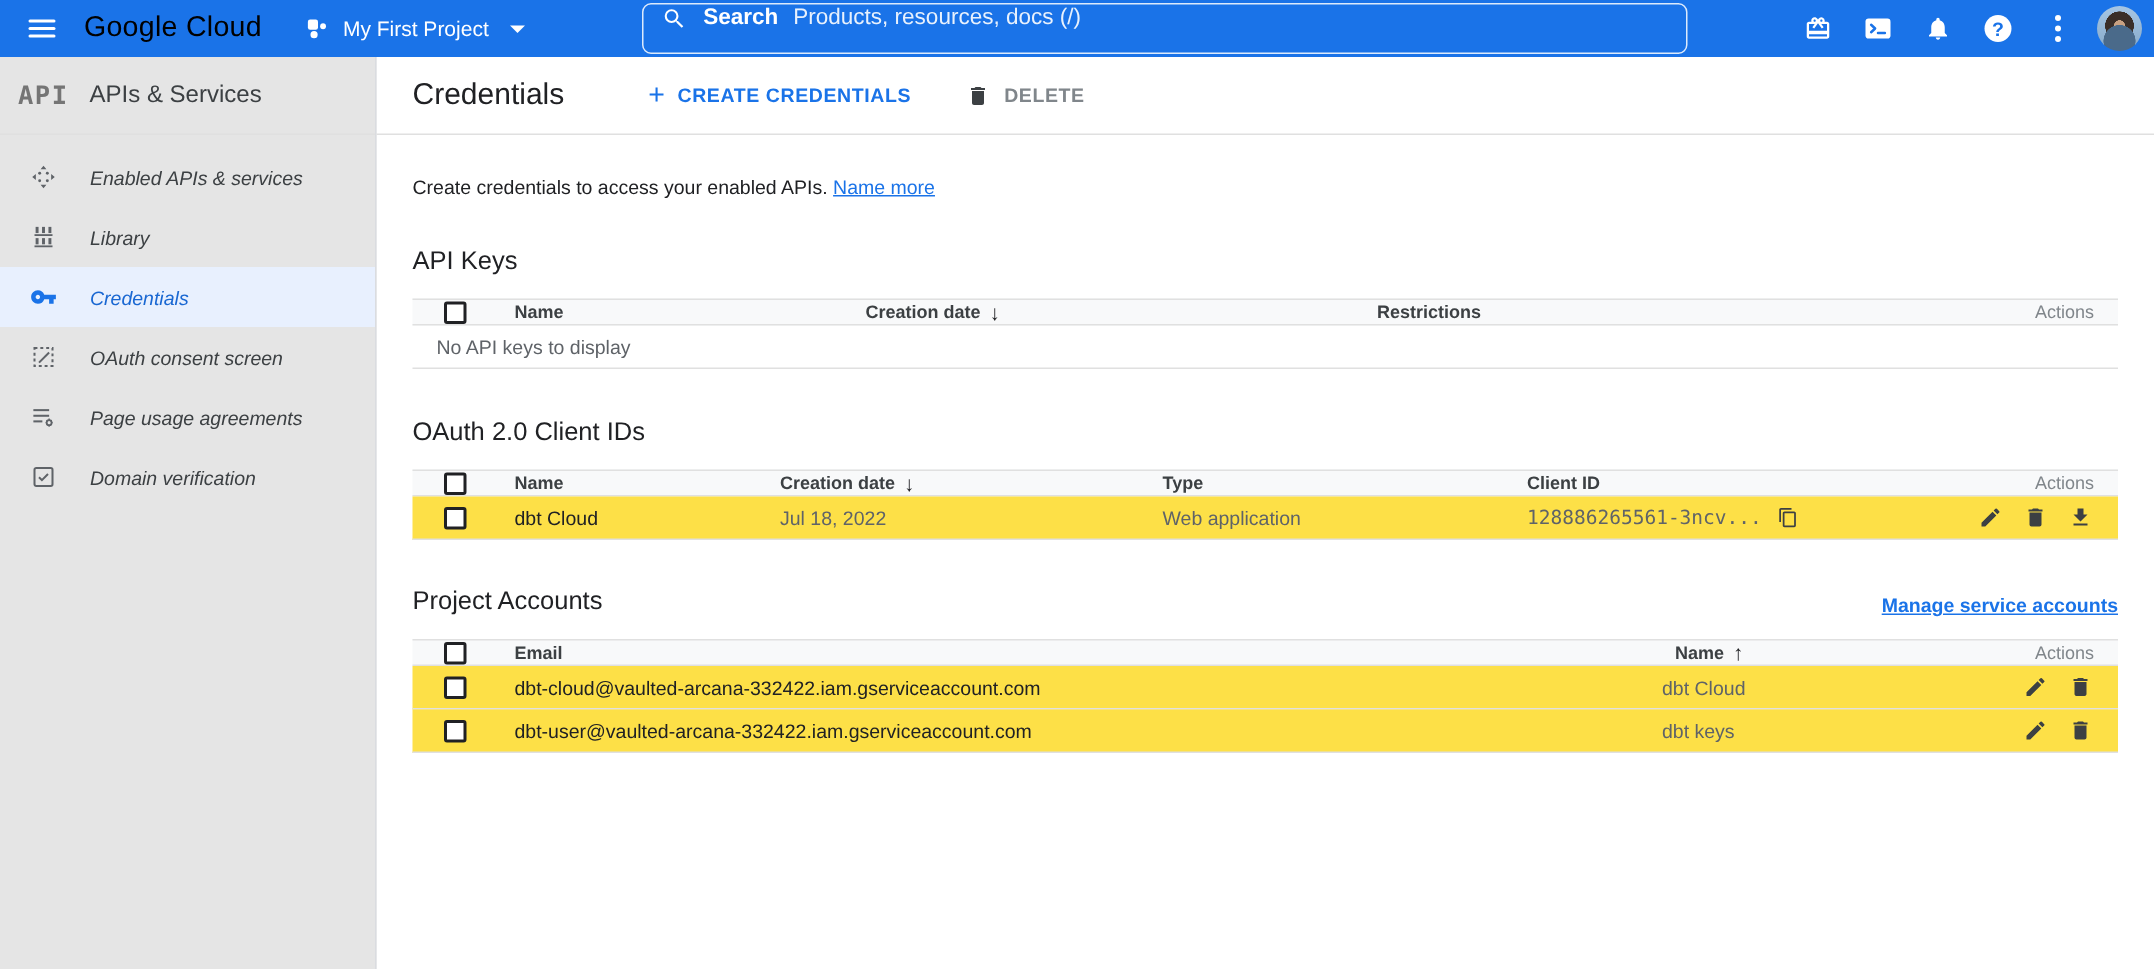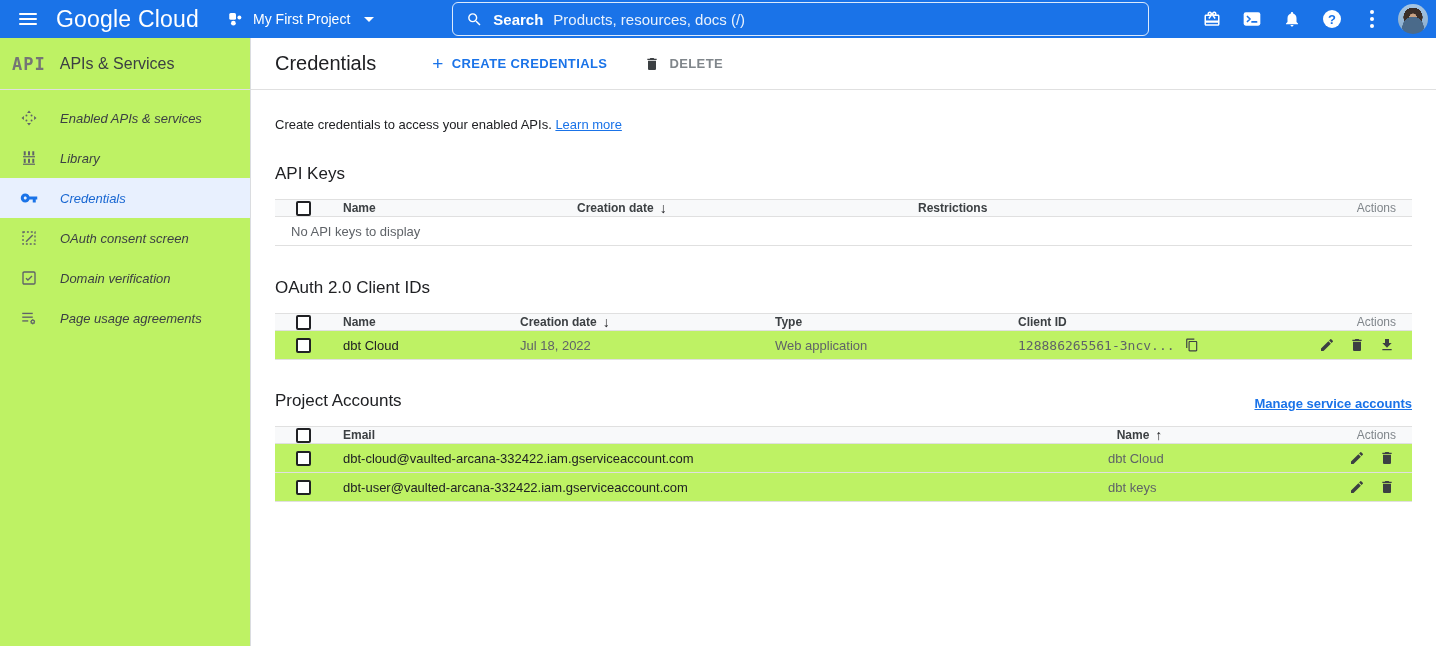--- a/index.html
+++ b/index.html
@@ -4,46 +4,46 @@
 <style>
   * { margin:0; padding:0; box-sizing:border-box; }
   html,body { width:1436px; height:646px; overflow:hidden; background:#fff;
     font-family:"Liberation Sans", sans-serif; color:#202124; }
 
   
   .topbar { height:38px; background:#1a73e8; display:flex; align-items:center; }
   .hamburger { width:56px; height:38px; display:flex; flex-direction:column; justify-content:center;
     align-items:center; gap:3px; cursor:pointer; }
   .hamburger span { display:block; width:18px; height:2px; background:#fff; border-radius:1px; }
-  .gc-logo { color:#ffffff; font-size:23px; letter-spacing:.2px; margin-right:22px; white-space:nowrap; }
+  .gc-logo { color:#000000; font-size:19px; letter-spacing:.2px; margin-right:22px; white-space:nowrap; }
   .project-btn { display:flex; align-items:center; gap:8px; color:#fff; font-size:14px; cursor:pointer;
     padding:4px 6px; white-space:nowrap; }
   .caret-down { width:0; height:0; border-left:5px solid transparent; border-right:5px solid transparent;
     border-top:5px solid #fff; margin-left:6px; }
   .searchbox { margin-left:72px; width:697px; height:34px; border:1px solid rgba(255,255,255,.85);
-    border-radius:6px; display:flex; align-items:center; padding:0 12px; gap:10px; }
+    border-radius:6px; display:flex; align-items:flex-start; padding:0 12px; gap:10px; }
   .searchbox .s-label { color:#fff; font-size:15px; font-weight:bold; }
   .searchbox input { flex:1; background:transparent; border:none; outline:none; color:#fff; font-size:15px;
     font-family:"Liberation Sans", sans-serif; }
   .searchbox input::placeholder { color:rgba(255,255,255,.9); opacity:1; }
   .topbar-right { margin-left:auto; display:flex; align-items:center; padding-right:8px; }
   .tb-icon { width:40px; height:38px; display:flex; align-items:center; justify-content:center; cursor:pointer; }
   .help-circle { width:18px; height:18px; border-radius:50%; background:#fff; color:#1a73e8;
     font-size:13px; font-weight:bold; display:flex; align-items:center; justify-content:center; }
   .dots-v { display:flex; flex-direction:column; gap:3px; }
   .dots-v i { width:4px; height:4px; border-radius:50%; background:#fff; }
   .avatar { width:30px; height:30px; border-radius:50%; margin-left:6px; cursor:pointer;
     background:
       radial-gradient(circle at 50% 78%, #4a6a8a 0 38%, transparent 39%),
       radial-gradient(circle at 50% 44%, #c8a182 0 16%, #3a2e28 17% 42%, transparent 43%),
       linear-gradient(#a6c6e4, #86a9c9); }
 
   
   .shell { display:flex; height:608px; }
-  .sidebar { width:251px; border-right:1px solid #dadce0; background:#bef264; flex:0 0 251px; }
+  .sidebar { width:251px; border-right:1px solid #dadce0; background:#e5e5e5; flex:0 0 251px; }
   .sb-head { height:52px; display:flex; align-items:center; padding-left:12px; gap:14px;
     border-bottom:1px solid #e0e0e0; }
   .sb-logo { font-family:"DejaVu Sans Mono", monospace; font-weight:bold; font-size:17px; color:#757575;
     letter-spacing:1px; }
   .sb-title { font-size:16px; color:#3c4043; }
   .sb-list { padding-top:8px; }
   .sb-item { height:40px; display:flex; align-items:center; padding-left:20px; gap:22px;
     font-size:13px; color:#3c4043; cursor:pointer;font-style:italic; }
   .sb-item.active { background:#e8f0fe; color:#1967d2; }
   .sb-ic { width:18px; height:18px; display:flex; align-items:center; justify-content:center; }
@@ -66,21 +66,21 @@
   .section-h { margin-top:32px; font-size:17px; font-weight:normal; color:#202124; }
   .section-h-row { margin-top:31px; display:flex; align-items:flex-end; justify-content:space-between; }
   .section-h-row .section-h { margin-top:0; }
   .manage-link { font-size:13px;font-weight:bold; }
 
   
   .tbl { margin-top:15px; width:100%; }
   .tr { display:flex; align-items:center; border-bottom:1px solid #e0e0e0; }
   .tr.head { height:18px; background:#f8f9fa; border-top:1px solid #e0e0e0; font-size:12px;
     font-weight:bold; color:#3c4043; }
-  .tr.row { height:29px; font-size:13px; background:#bef264; }
+  .tr.row { height:29px; font-size:13px; background:#fde047; }
   .cell { display:flex; align-items:center; }
   .c-check { flex:0 0 68px; padding-left:21px; }
   .checkbox { width:15px; height:15px; border:2px solid #202124; border-radius:2px; background:#fff; cursor:pointer; }
   .tr.head .checkbox { border-color:#202124; }
   .c-actions { margin-left:auto; flex:0 0 auto; justify-content:flex-end; padding-right:16px; gap:12px; }
   .tr.head .c-actions { color:#80868b; font-weight:normal; font-size:12px; }
   .sort-arrow { margin-left:6px; font-size:14px; font-weight:bold; color:#202124; cursor:pointer; }
   .gray { color:#5f6368; }
   .empty-row { height:29px; display:flex; align-items:center; padding-left:16px; font-size:13px;
     color:#5f6368; border-bottom:1px solid #e0e0e0; }
@@ -207,37 +207,37 @@
           <svg viewBox="0 0 24 24">
             <rect x="4" y="4" width="16" height="16" fill="none" stroke="#5f6368" stroke-width="1.8" stroke-dasharray="2.6 2.6"></rect>
             <path d="M8 17L17 8" stroke="#5f6368" stroke-width="1.8" fill="none"></path>
           </svg>
         </span>
         <span>OAuth consent screen</span>
       </div>
       <div class="sb-item">
         <span class="sb-ic">
           <svg viewBox="0 0 24 24">
-            <rect x="4" y="4" width="16" height="16" rx="1.5" fill="none" stroke="#5f6368" stroke-width="1.8"></rect>
-            <path d="M8 12.2l2.6 2.6 5.4-5.4" fill="none" stroke="#5f6368" stroke-width="1.8"></path>
-          </svg>
-        </span>
-        <span>Domain verification</span>
-      </div>
-      <div class="sb-item">
-        <span class="sb-ic">
-          <svg viewBox="0 0 24 24">
             <rect x="3" y="5" width="14" height="1.8"></rect>
               <rect x="3" y="10" width="14" height="1.8"></rect>
               <rect x="3" y="15" width="8" height="1.8"></rect>
             <circle cx="17" cy="17" r="2.2" fill="none" stroke="#5f6368" stroke-width="1.6"></circle>
             <path d="M17 13.4v1.2M17 19.4v1.2M13.9 17h1.2M18.9 17h1.2M14.8 14.8l.9.9M18.3 18.3l.9.9M19.2 14.8l-.9.9M15.7 18.3l-.9.9" stroke="#5f6368" stroke-width="1.3"></path>
           </svg>
         </span>
         <span>Page usage agreements</span>
+      </div>
+      <div class="sb-item">
+        <span class="sb-ic">
+          <svg viewBox="0 0 24 24">
+            <rect x="4" y="4" width="16" height="16" rx="1.5" fill="none" stroke="#5f6368" stroke-width="1.8"></rect>
+            <path d="M8 12.2l2.6 2.6 5.4-5.4" fill="none" stroke="#5f6368" stroke-width="1.8"></path>
+          </svg>
+        </span>
+        <span>Domain verification</span>
       </div>
     </div>
   </div>
 
   <div class="content">
     <div class="page-head">
       <span class="page-title">Credentials</span>
       <span class="btn btn-create">
         <span class="plus">+</span>
         <span>CREATE CREDENTIALS</span>
@@ -248,21 +248,21 @@
               <path d="M6 19c0 1.1.9 2 2 2h8c1.1 0 2-.9 2-2V7H6v12zM19 4h-3.5l-1-1h-5l-1 1H5v2h14V4z"></path>
             </svg>
         </span>
         <span>DELETE</span>
       </span>
     </div>
 
     <div class="body">
       <div class="intro">
         <span>Create credentials to access your enabled APIs.</span>
-        <a class="link">Learn more</a>
+        <a class="link">Name more</a>
       </div>
 
       <h2 class="section-h">API Keys</h2>
       <div class="tbl">
         <div class="tr head">
           <div class="cell c-check">
               <span class="checkbox"></span>
             </div>
           <div class="cell ak-name">Name</div>
           <div class="cell ak-date">

